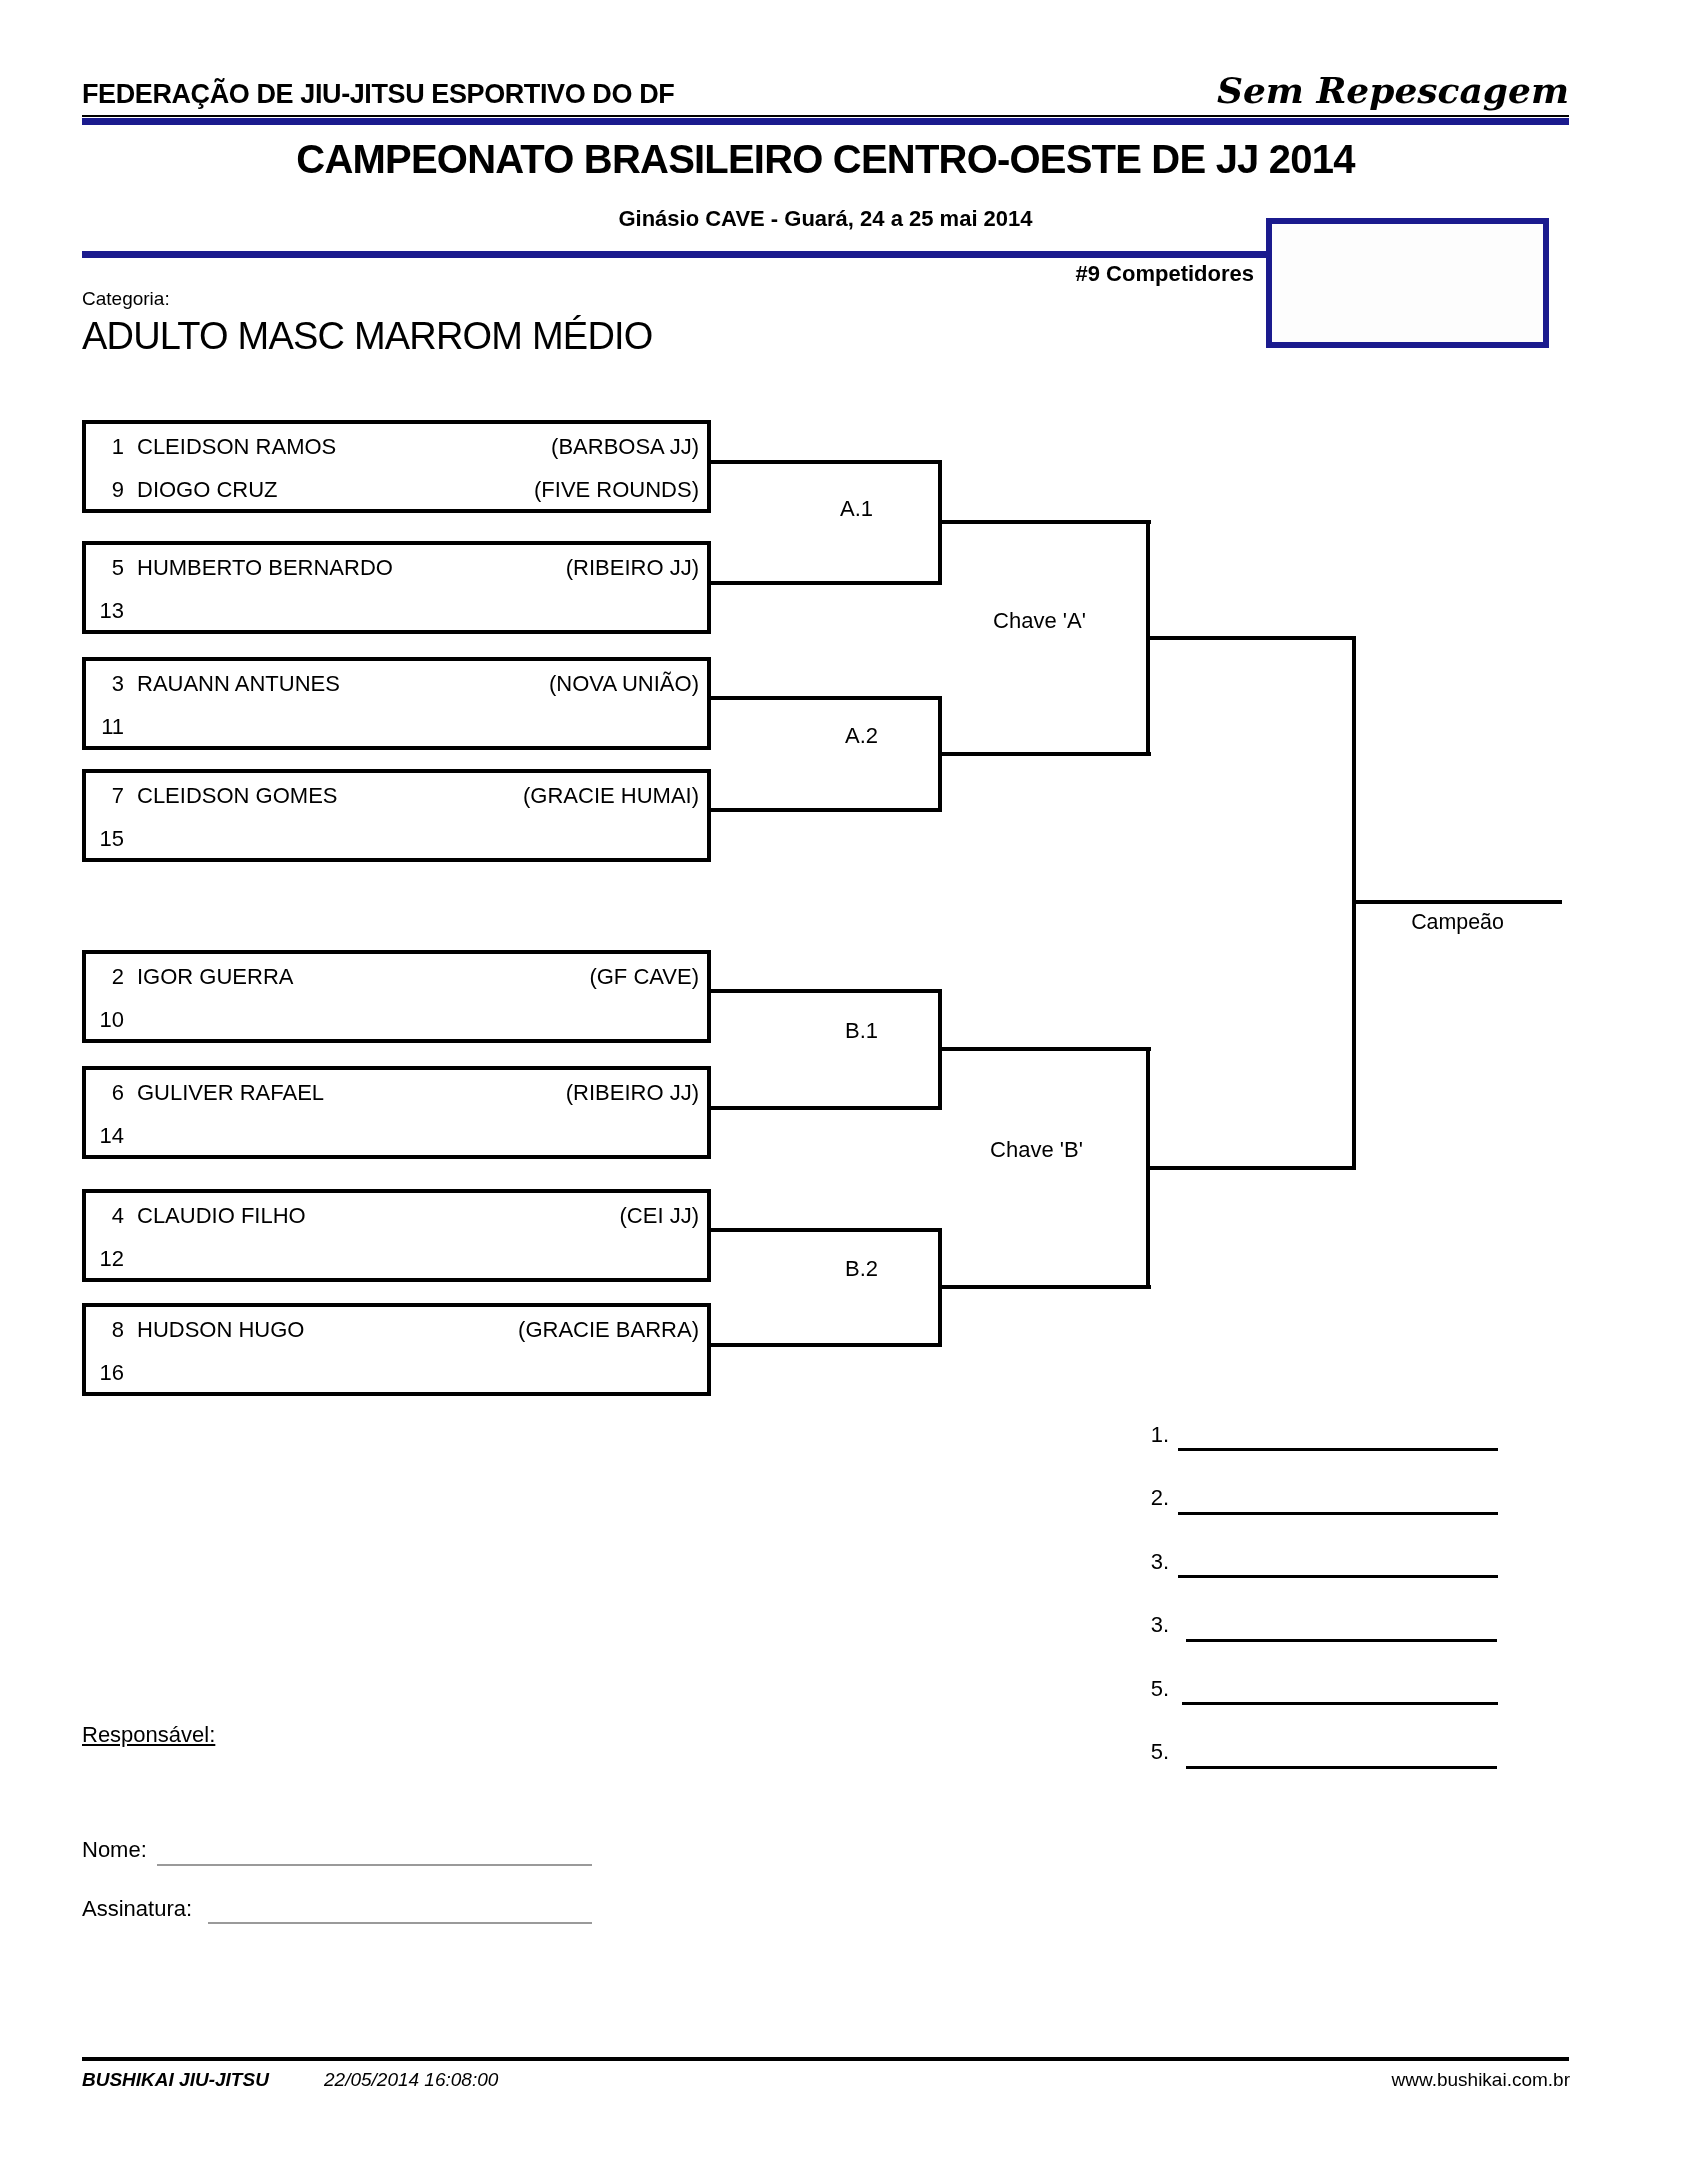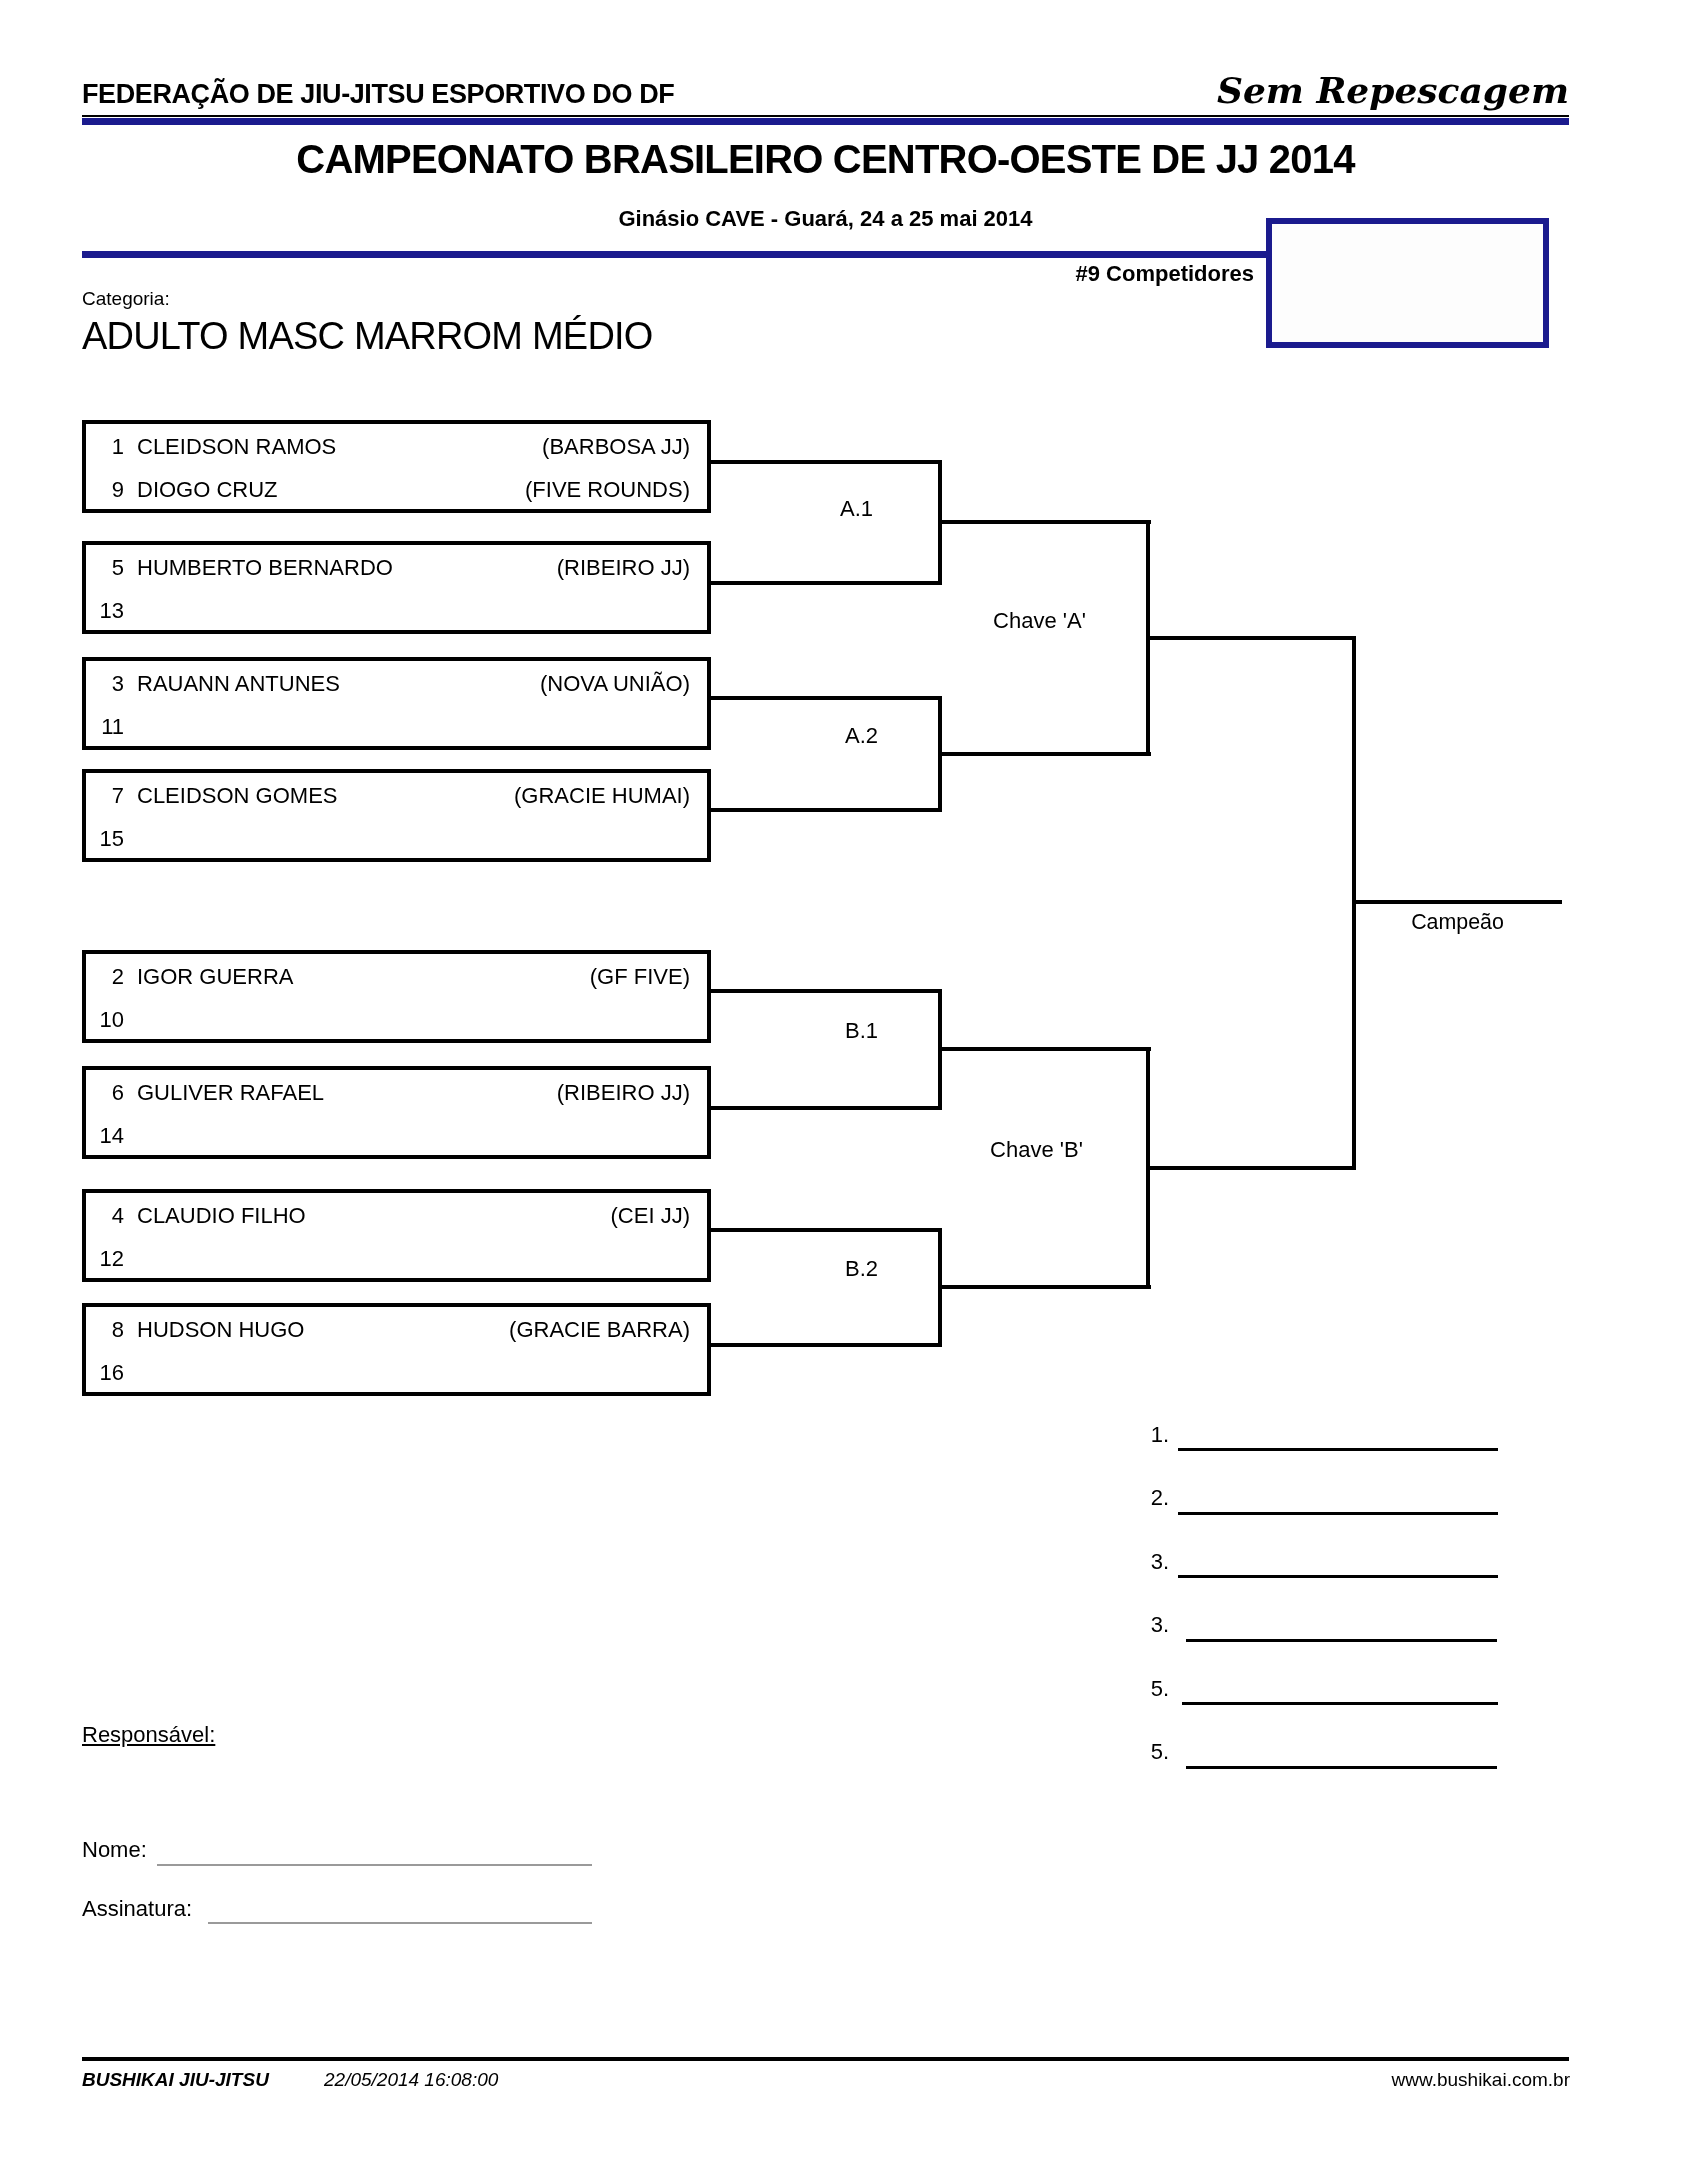--- a/index.html
+++ b/index.html
@@ -19,21 +19,21 @@
         box-sizing:border-box;background:#fdfdfd;}
   .categoria-label{left:82px;top:288px;font-size:19px;}
   .category{left:82px;top:315px;font-size:38px;font-weight:normal;letter-spacing:-0.8px;}
   .pbox{position:absolute;left:82px;width:629px;height:93px;border:4.1px solid #000;
         box-sizing:border-box;background:#fff;}
   .prow{position:absolute;left:0;right:0;display:flex;align-items:baseline;font-size:22px;}
   .prow.r1{top:10px;}
   .prow.r2{top:53px;}
   .seed{width:38px;text-align:right;margin-right:13px;flex:none;}
   .pname{flex:1;text-align:left;}
-  .pteam{flex:none;text-align:right;margin-right:17px;}
+  .pteam{flex:none;text-align:right;margin-right:8px;}
   .mlabel{position:absolute;width:99px;text-align:center;font-size:22px;}
   .chave{position:absolute;width:181px;text-align:center;font-size:22px;}
   .champ-label{position:absolute;width:181px;text-align:center;font-size:21.4px;}
   .place-num{position:absolute;width:73px;text-align:right;font-size:22px;}
   .place-line{position:absolute;height:3.3px;background:#000;}
   .sig-heading{left:82px;top:1722px;font-size:22px;text-decoration:underline;}
   .sig-label{position:absolute;font-size:22px;}
   .sig-line{position:absolute;height:1.6px;background:#9a9a9a;}
   .foot-rule{left:82px;top:2057px;width:1487px;height:4.1px;}
   .foot-org{left:82px;top:2069px;font-size:19px;font-style:italic;font-weight:bold;}
@@ -109,21 +109,21 @@
       <span class="seed">15</span>
       <span class="pname"></span>
       <span class="pteam"></span>
     </div>
   </div>
 
   <div class="pbox" style="top:950px;">
     <div class="prow r1">
       <span class="seed">2</span>
       <span class="pname">IGOR GUERRA</span>
-      <span class="pteam">(GF FIVE)</span>
+      <span class="pteam">(GF CAVE)</span>
     </div>
     <div class="prow r2">
       <span class="seed">10</span>
       <span class="pname"></span>
       <span class="pteam"></span>
     </div>
   </div>
 
   <div class="pbox" style="top:1066px;">
     <div class="prow r1">

